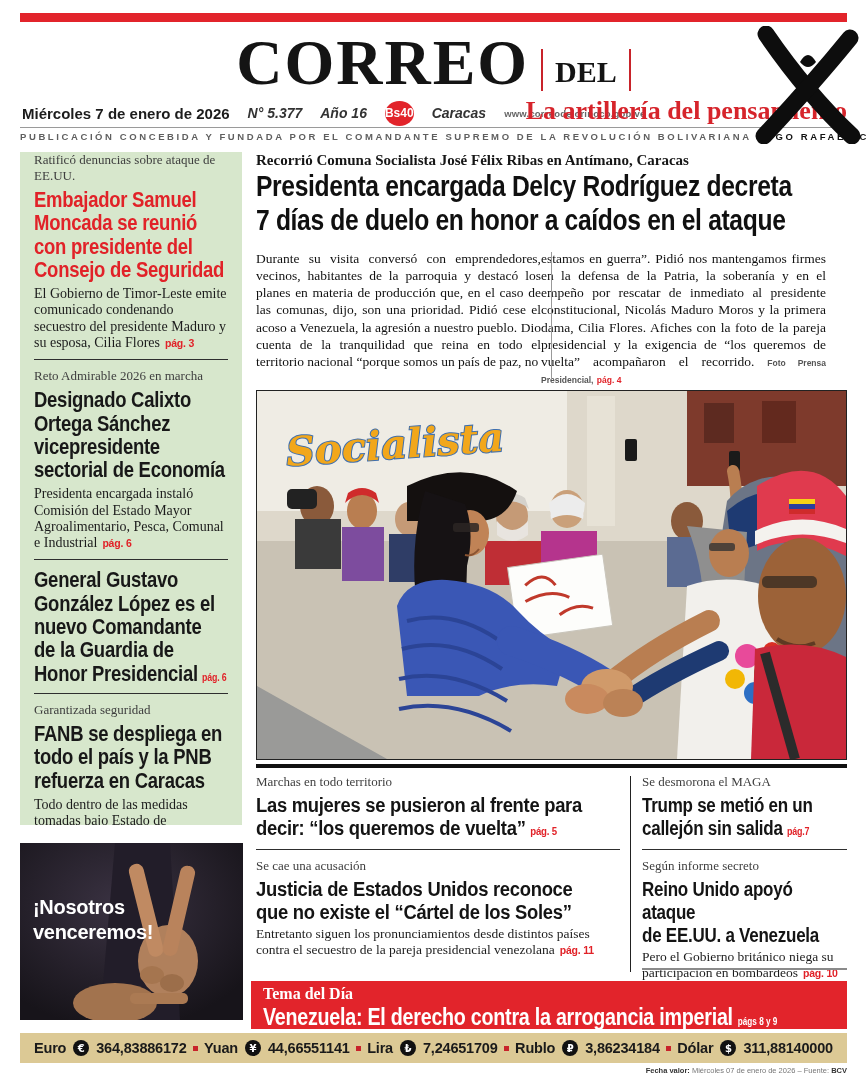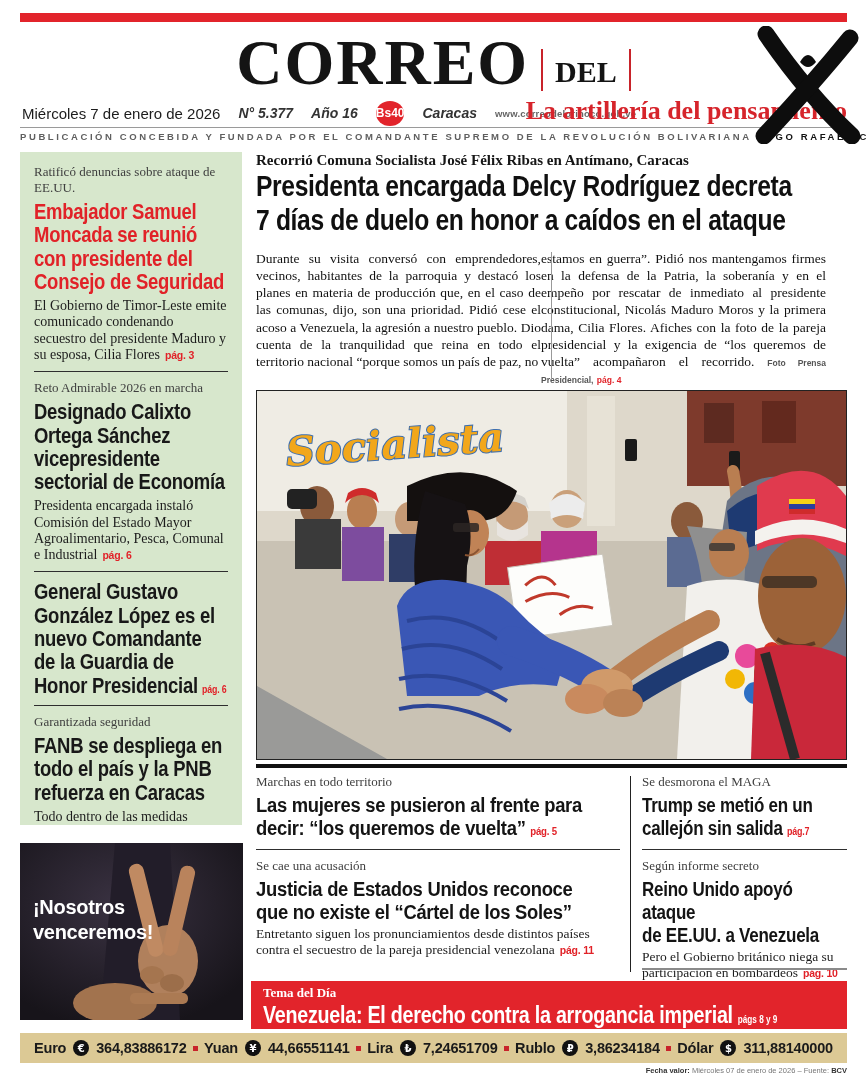--- a/index.html
+++ b/index.html
@@ -8,32 +8,32 @@
   #page { position:relative; width:867px; height:1080px; background:#fff; }
 
   
   #topbar { left:20px; top:13px; width:827px; height:9px; background:#e2242b; }
   #masthead { left:20px; top:24px; width:827px; height:78px; display:flex; align-items:center; justify-content:center; gap:12px; }
   .mast-big { font-family:"Liberation Serif",serif; font-weight:700; font-size:64px; letter-spacing:2px; color:#141414; line-height:1; }
   .mast-small { font-family:"Liberation Serif",serif; font-weight:700; font-size:30px; color:#141414; line-height:1; padding-top:18px; }
   .mast-rule { width:2px; height:42px; background:#c8232a; margin-top:14px; }
   #dateline { left:22px; top:100px; width:540px; height:26px; display:flex; align-items:center; gap:9px; font-size:14px; color:#1c1c1c; white-space:nowrap; }
   .dl-sep { width:1px; height:15px; background:#b5b5b5; }
-  .dl-date { font-weight:400; font-size:15px; }
+  .dl-date { font-weight:700; font-size:15px; }
   .dl-item { font-weight:700; color:#333;font-style:italic; }
   #price-badge { background:#e2242b; color:#fff; font-weight:700; font-size:12px; border-radius:50%; width:32px; height:25px; display:flex; align-items:center; justify-content:center; }
   .dl-web { font-weight:700; font-size:9.5px; color:#666; letter-spacing:.2px; }
   #tagline { right:20px; top:96px; font-family:"Liberation Serif",serif; font-weight:700; font-size:26px; color:#d6242b; }
   #mast-sep { left:20px; top:127px; width:827px; height:1px; background:#9a9a9a; }
   #founderline { left:20px; top:131px; width:827px; font-size:9.5px; letter-spacing:2.6px; color:#5f5f5f; font-weight:700; white-space:nowrap; }
   #founderline b { color:#111; }
   #mourn-x { left:752px; top:26px; width:112px; height:118px; }
 
   
-  #sidebar { left:20px; top:152px; width:222px; height:673px; background:#d7e7cc; padding:12px 14px; overflow:hidden; }
+  #sidebar { left:20px; top:152px; width:222px; height:673px; background:#d7e7cc; padding:0 14px; overflow:hidden; }
   .kicker { font-family:"Liberation Serif",serif; font-size:13px; color:#3e3e3e; margin-bottom:4px; }
   .sb-hl { font-weight:700; font-size:22px; line-height:1.06; color:#181818; white-space:pre-line; display:block; transform:scaleX(.84); transform-origin:0 0; width:119%; letter-spacing:-.3px; margin-bottom:5px; }
   .sb-hl.red { color:#e12228; }
   .deck { font-family:"Liberation Serif",serif; font-size:14px; line-height:1.16; color:#1c1c1c; }
   .pref { color:#e12228; font-weight:700; font-size:10.5px; font-family:"Liberation Sans",sans-serif; margin-left:5px; letter-spacing:-.2px; }
   .sb-div { height:1px; background:#2e2e2e; margin:8px 0; }
 
   
   #promo { left:20px; top:843px; width:223px; height:177px; background:#17141a; overflow:hidden; }
   #promo-text { position:absolute; left:13px; top:52px; font-weight:700; font-size:20px; line-height:1.25; color:#fff; white-space:pre-line; letter-spacing:-.3px; }
@@ -54,21 +54,21 @@
   #low-right { left:642px; top:774px; width:205px; }
   #low-vrule { left:630px; top:776px; width:1px; height:196px; background:#222; }
   .lo-hl { font-weight:700; font-size:20px; line-height:1.15; color:#141414; white-space:pre-line; display:block; transform:scaleX(.92); transform-origin:0 0; width:108.5%; letter-spacing:-.3px; margin-bottom:2px; }
   .lo-hl.narrow { transform:scaleX(.85); width:117.5%; }
   .lo-div { height:1px; background:#2e2e2e; margin:9px 0 8px; }
   .lo-deck { font-family:"Liberation Serif",serif; font-size:13.5px; line-height:1.2; color:#1c1c1c; }
   #low-right-end { left:642px; top:968px; width:205px; height:2px; background:#8a8a8a; }
 
   
   #banner { left:251px; top:981px; width:596px; height:48px; background:#e2242b; color:#fff; padding:4px 12px 0; }
-  #banner-label { font-weight:700; font-size:13px; font-family:"Liberation Serif",serif; }
+  #banner-label { font-weight:700; font-size:16px; font-family:"Liberation Serif",serif; }
   #banner-hl { font-weight:700; font-size:24px; letter-spacing:-.3px; transform:scaleX(.82); transform-origin:0 0; width:122%; white-space:nowrap; }
   #banner-hl .bpages { font-size:10px; font-weight:700; margin-left:6px; letter-spacing:0; }
 
   
   #ticker { left:20px; top:1033px; width:827px; height:30px; background:#dcc995; display:flex; align-items:center; justify-content:space-between; padding:0 14px; }
   .tk-item { display:flex; align-items:center; gap:7px; }
   .tk-name, .tk-val { font-weight:700; font-size:14.5px; color:#1a1a1a; letter-spacing:-.2px; }
   .tk-badge { width:16px; height:16px; border-radius:50%; background:#111; color:#fff; font-size:10px; font-weight:700; display:flex; align-items:center; justify-content:center; font-family:"DejaVu Sans",sans-serif; }
   .tk-sep { width:5px; height:5px; background:#c8232a; }
   #fineprint { left:20px; top:1066px; width:827px; text-align:right; font-size:7.5px; color:#777; }

